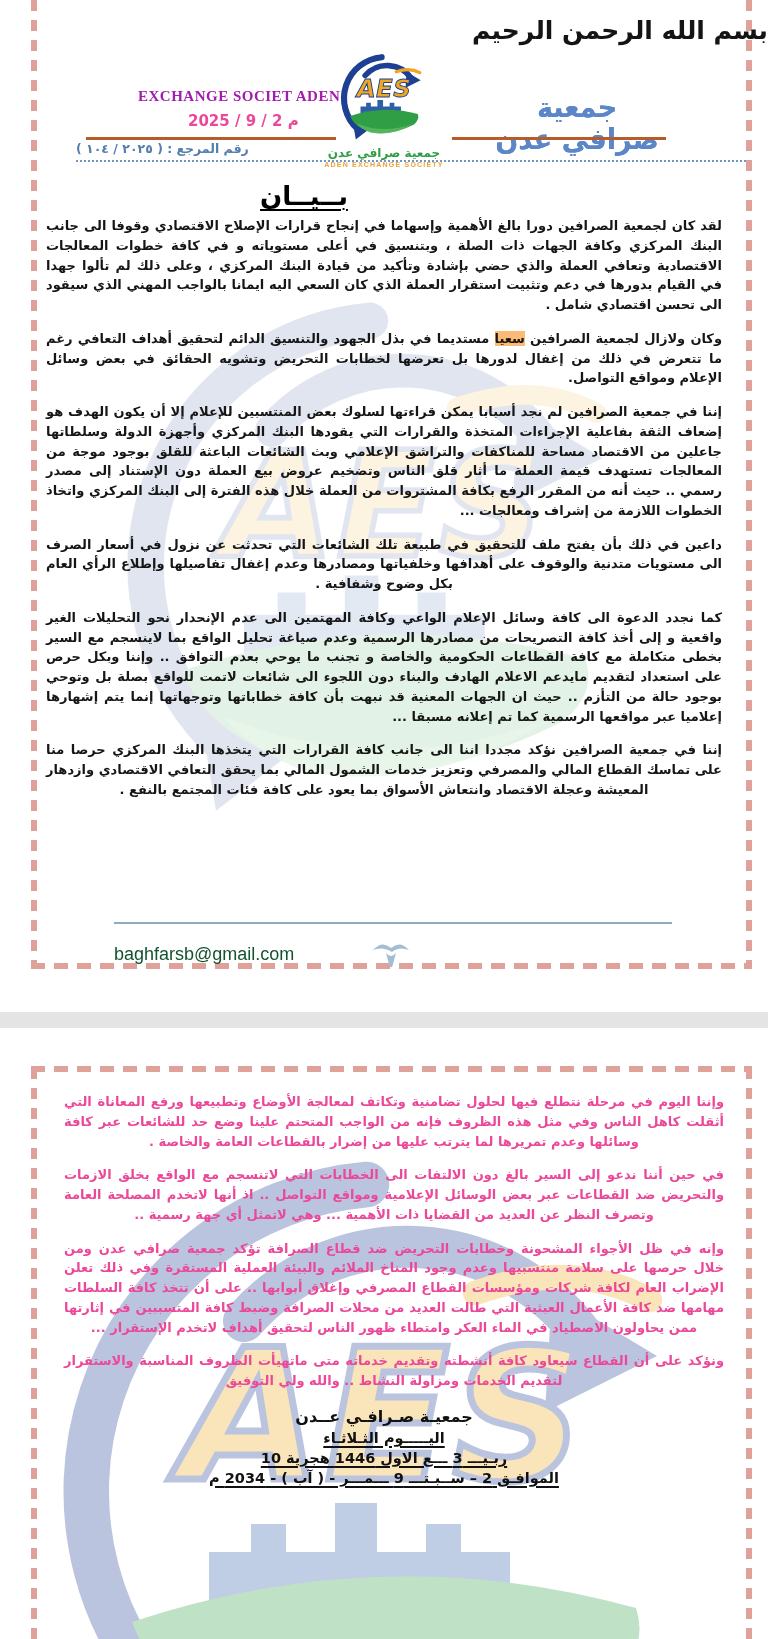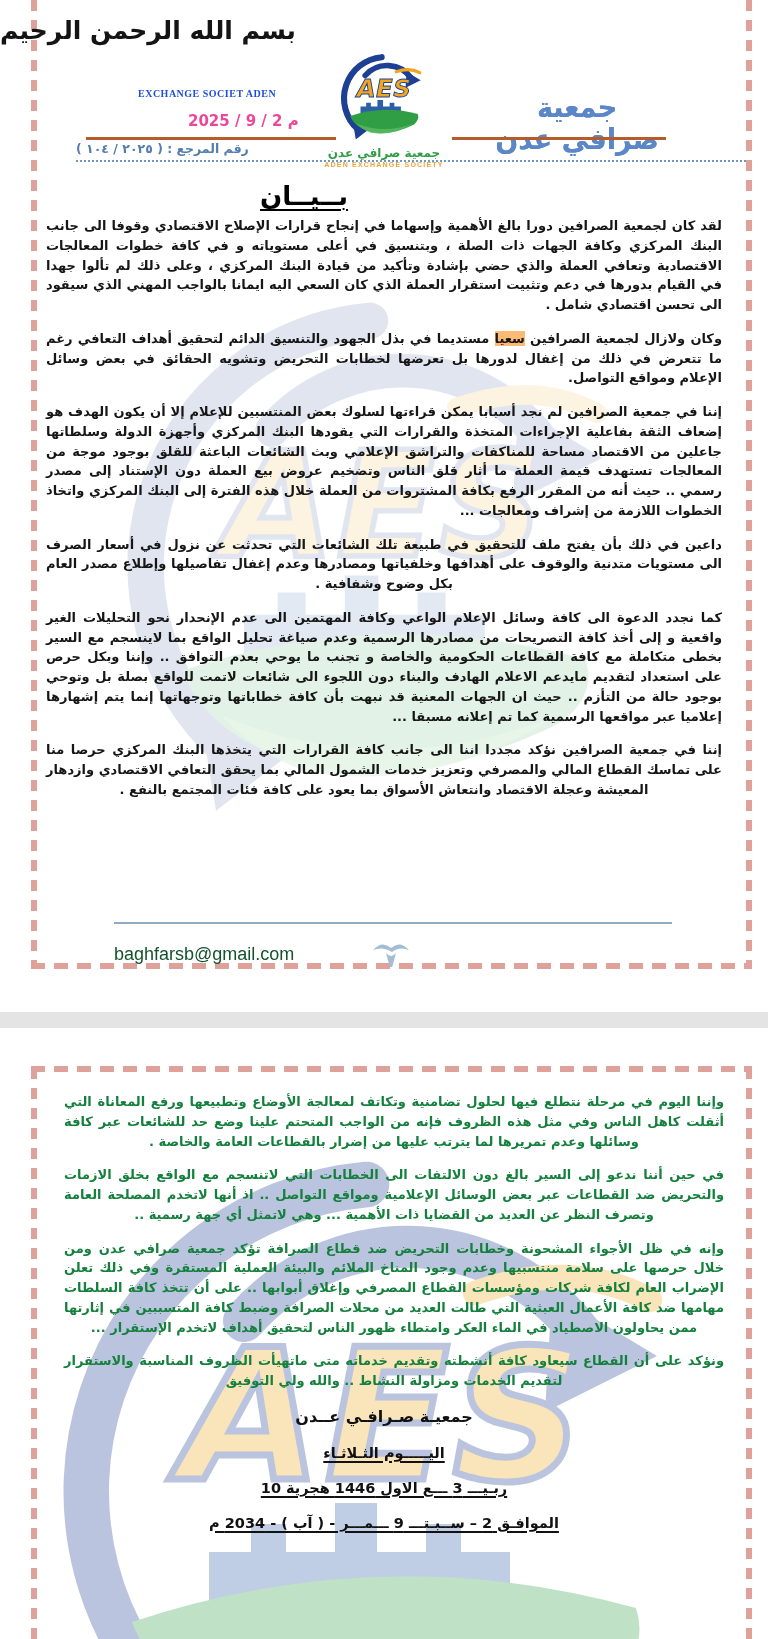--- a/index.html
+++ b/index.html
@@ -16,50 +16,50 @@
   .p1-right{left:746px;top:0;height:968px;}
   .p1-bottom{left:31px;top:963px;width:721px;}
   .p2-left{left:31px;top:40px;height:571px;}
   .p2-right{left:746px;top:40px;height:571px;}
   .p2-top{left:31px;top:38px;width:721px;}
   
   .wm{position:absolute;z-index:0;pointer-events:none;}
   .wm1{left:104px;top:290px;width:560px;height:560px;opacity:.13;}
   .wm2{left:34px;top:118px;width:700px;height:700px;opacity:.30;}
   
-  .bismillah{position:absolute;top:16px;left:0;width:768px;text-align:left;font-size:25px;font-weight:bold;color:#141414;z-index:2;}
-  .eng-name{position:absolute;left:138px;top:88px;font-family:"Liberation Serif",serif;font-weight:bold;font-size:10px;letter-spacing:.5px;color:#1d4ed8;z-index:2;}
+  .bismillah{position:absolute;top:16px;left:0;width:768px;text-align:right;font-size:25px;font-weight:bold;color:#141414;z-index:2;}
+  .eng-name{position:absolute;left:138px;top:88px;font-family:"Liberation Serif",serif;font-weight:bold;font-size:15px;letter-spacing:.5px;color:#a21caf;z-index:2;}
   .logo-block{position:absolute;left:322px;top:52px;width:124px;text-align:center;z-index:2;}
   .logo-svg{width:94px;height:94px;display:block;margin:0 auto;}
   .logo-ar{font-size:12px;font-weight:bold;color:#2f9e45;margin-top:0;}
   .logo-en{font-size:7px;font-weight:bold;color:#e8a33d;letter-spacing:1.2px;margin-top:1px;font-family:"Liberation Sans",sans-serif;}
   .calli{position:absolute;left:492px;top:92px;width:170px;text-align:center;direction:rtl;font-size:27px;font-weight:bold;color:#5b86c8;text-shadow:0 0 .6px #5b86c8;z-index:2;transform:scaleY(1.05);}
   .date-line{position:absolute;border-top:3px solid #b65c2a;z-index:2;}
   .dl-l{left:86px;top:137px;width:250px;}
   .dl-r{left:452px;top:137px;width:214px;}
   .date-text{position:absolute;left:182px;top:112px;direction:ltr;font-size:15px;font-weight:bold;color:#ec4899;z-index:3;background:#fff;padding:0 6px;}
   .ref-text{position:absolute;left:76px;top:141px;direction:ltr;font-size:12.5px;font-weight:bold;color:#527eae;z-index:3;}
   .ref-dots{position:absolute;left:76px;top:160px;width:670px;border-top:2px dotted #6f96bf;z-index:2;}
   .doc-title{position:absolute;left:0;top:181px;width:608px;text-align:center;font-size:26px;font-weight:bold;color:#000;z-index:2;}
   .doc-title span{text-decoration:underline;text-decoration-thickness:2px;text-underline-offset:4px;}
   
   .body-text{position:absolute;left:46px;right:46px;direction:rtl;text-align:justify;font-weight:bold;color:#161616;z-index:2;}
   .body1{top:216px;font-size:13px;line-height:1.52;}
-  .body2{position:relative;margin:64px 44px 0 64px;direction:rtl;text-align:justify;font-weight:bold;color:#15803d;z-index:2;font-size:13px;line-height:1.52;}
+  .body2{position:relative;margin:64px 44px 0 64px;direction:rtl;text-align:justify;font-weight:bold;color:#ec4899;z-index:2;font-size:13px;line-height:1.52;}
   .body-text p,.body2 p{margin:0 0 14px 0;}
   .center-last{text-align-last:center;}
   .hl{background:#fdba74;}
   
   .footer-line{position:absolute;left:114px;top:922px;width:558px;border-top:2px solid #93abc2;z-index:2;}
   .email{position:absolute;left:114px;top:944px;font-size:18px;color:#14532d;font-family:"Liberation Sans",sans-serif;z-index:2;}
   .bird{position:absolute;left:370px;top:938px;width:42px;height:32px;z-index:2;}
   
   .signature{position:relative;z-index:2;margin-top:16px;text-align:center;direction:ltr;color:#111;}
   .sig-org{font-size:16px;font-weight:bold;letter-spacing:.5px;}
-  .sig-line{font-size:14.5px;font-weight:bold;margin-top:19px;text-decoration:underline;text-decoration-thickness:1.5px;text-underline-offset:3px;}
+  .sig-line{font-size:14.5px;font-weight:bold;margin-top:4px;text-decoration:underline;text-decoration-thickness:1.5px;text-underline-offset:3px;}
 </style>
 </head>
 <body>
 
 <svg width="0" height="0" style="position:absolute" aria-hidden="true">
   <symbol id="aes-logo" viewBox="0 0 200 200">
     <path d="M95 11 A 88 88 0 0 0 44 164" fill="none" stroke="#1d3f94" stroke-width="13" stroke-linecap="round"></path>
     <polygon points="34,150 66,166 40,186" fill="#1d3f94"></polygon>
     <path d="M60 50 A 62 62 0 0 1 158 56" fill="none" stroke="#1d3f94" stroke-width="12" stroke-linecap="round"></path>
     <polygon points="148,42 178,60 146,76" fill="#1d3f94"></polygon>
@@ -102,21 +102,21 @@
 
     <div class="ref-text">رقم المرجع : ( ٢٠٢٥ / ١٠٤ )</div>
     <div class="ref-dots"></div>
 
     <div class="doc-title"><span>بــيــان</span></div>
 
     <div class="body-text body1">
       <p>لقد كان لجمعية الصرافين دورا بالغ  الأهمية وإسهاما في إنجاح قرارات الإصلاح الاقتصادي وقوفا الى جانب البنك المركزي وكافة الجهات ذات الصلة ، وبتنسيق في أعلى مستوياته و في كافة  خطوات المعالجات  الاقتصادية وتعافي العملة والذي حضي بإشادة وتأكيد من قيادة البنك المركزي ، وعلى ذلك لم تألوا جهدا في القيام بدورها في دعم وتثبيت استقرار العملة الذي كان السعي اليه ايمانا بالواجب المهني الذي سيقود الى تحسن اقتصادي شامل .</p>
       <p><span>وكان  ولازال لجمعية الصرافين </span><span class="hl">سعيا</span><span> مستديما في بذل الجهود والتنسيق الدائم لتحقيق أهداف  التعافي رغم  ما تتعرض في ذلك من إغفال لدورها بل تعرضها لخطابات التحريض وتشويه  الحقائق في بعض وسائل الإعلام ومواقع التواصل.</span></p>
       <p>إننا في جمعية الصرافين لم نجد أسبابا يمكن قراءتها لسلوك بعض المنتسبين للإعلام إلا أن يكون الهدف هو إضعاف الثقة بفاعلية الإجراءات المتخذة والقرارات التي يقودها البنك المركزي وأجهزة الدولة وسلطاتها جاعلين من الاقتصاد مساحة للمناكفات والتراشق الإعلامي وبث الشائعات الباعثة للقلق بوجود موجة من المعالجات تستهدف قيمة العملة ما أثار قلق الناس وتضخيم عروض بيع العملة دون الإستناد إلى مصدر رسمي .. حيث أنه من المقرر الرفع بكافة المشتروات من العملة خلال هذه الفترة إلى البنك المركزي واتخاذ الخطوات اللازمة من إشراف ومعالجات ...</p>
-      <p class="center-last">داعين في ذلك بأن يفتح ملف للتحقيق في طبيعة تلك الشائعات التي تحدثت عن نزول في أسعار الصرف الى مستويات متدنية والوقوف على أهدافها وخلفياتها ومصادرها وعدم إغفال تفاصيلها وإطلاع مصدر العام بكل وضوح وشفافية .</p>
+      <p class="center-last">داعين في ذلك بأن يفتح ملف للتحقيق في طبيعة تلك الشائعات التي تحدثت عن نزول في أسعار الصرف الى مستويات متدنية والوقوف على أهدافها وخلفياتها ومصادرها وعدم إغفال تفاصيلها وإطلاع الرأي العام بكل وضوح وشفافية .</p>
       <p>كما نجدد الدعوة الى كافة وسائل الإعلام الواعي وكافة المهتمين الى عدم الإنحدار نحو التحليلات الغير واقعية و إلى أخذ كافة التصريحات من مصادرها الرسمية وعدم صياغة تحليل الواقع بما لاينسجم مع السير بخطى متكاملة مع كافة القطاعات الحكومية والخاصة و تجنب ما يوحي بعدم التوافق .. وإننا وبكل حرص على استعداد لتقديم مايدعم الاعلام الهادف والبناء دون اللجوء الى شائعات لاتمت للواقع بصلة بل وتوحي بوجود حالة من التأزم .. حيث ان الجهات المعنية قد نبهت بأن كافة خطاباتها وتوجهاتها إنما يتم إشهارها إعلاميا عبر مواقعها الرسمية كما تم إعلانه مسبقا ...</p>
       <p class="center-last">إننا في جمعية الصرافين نؤكد مجددا اننا الى جانب كافة القرارات التي يتخذها البنك المركزي حرصا منا على تماسك القطاع المالي والمصرفي وتعزيز خدمات الشمول المالي بما يحقق التعافي الاقتصادي وازدهار المعيشة وعجلة الاقتصاد وانتعاش الأسواق بما يعود على كافة فئات المجتمع بالنفع .</p>
     </div>
 
     <div class="footer-line"></div>
     <div class="email">baghfarsb@gmail.com</div>
     <svg class="bird" viewBox="0 0 42 32">
       <path d="M3 12 Q 12 2 21 10 Q 30 2 39 12 Q 29 8 22 14 Q 13 8 3 12 Z" fill="#a3bdd3"></path>
       <path d="M16 15 Q 21 21 26 15 L 22.5 28 Q 21 30.5 19.5 28 Z" fill="#a3bdd3"></path>
     </svg>

